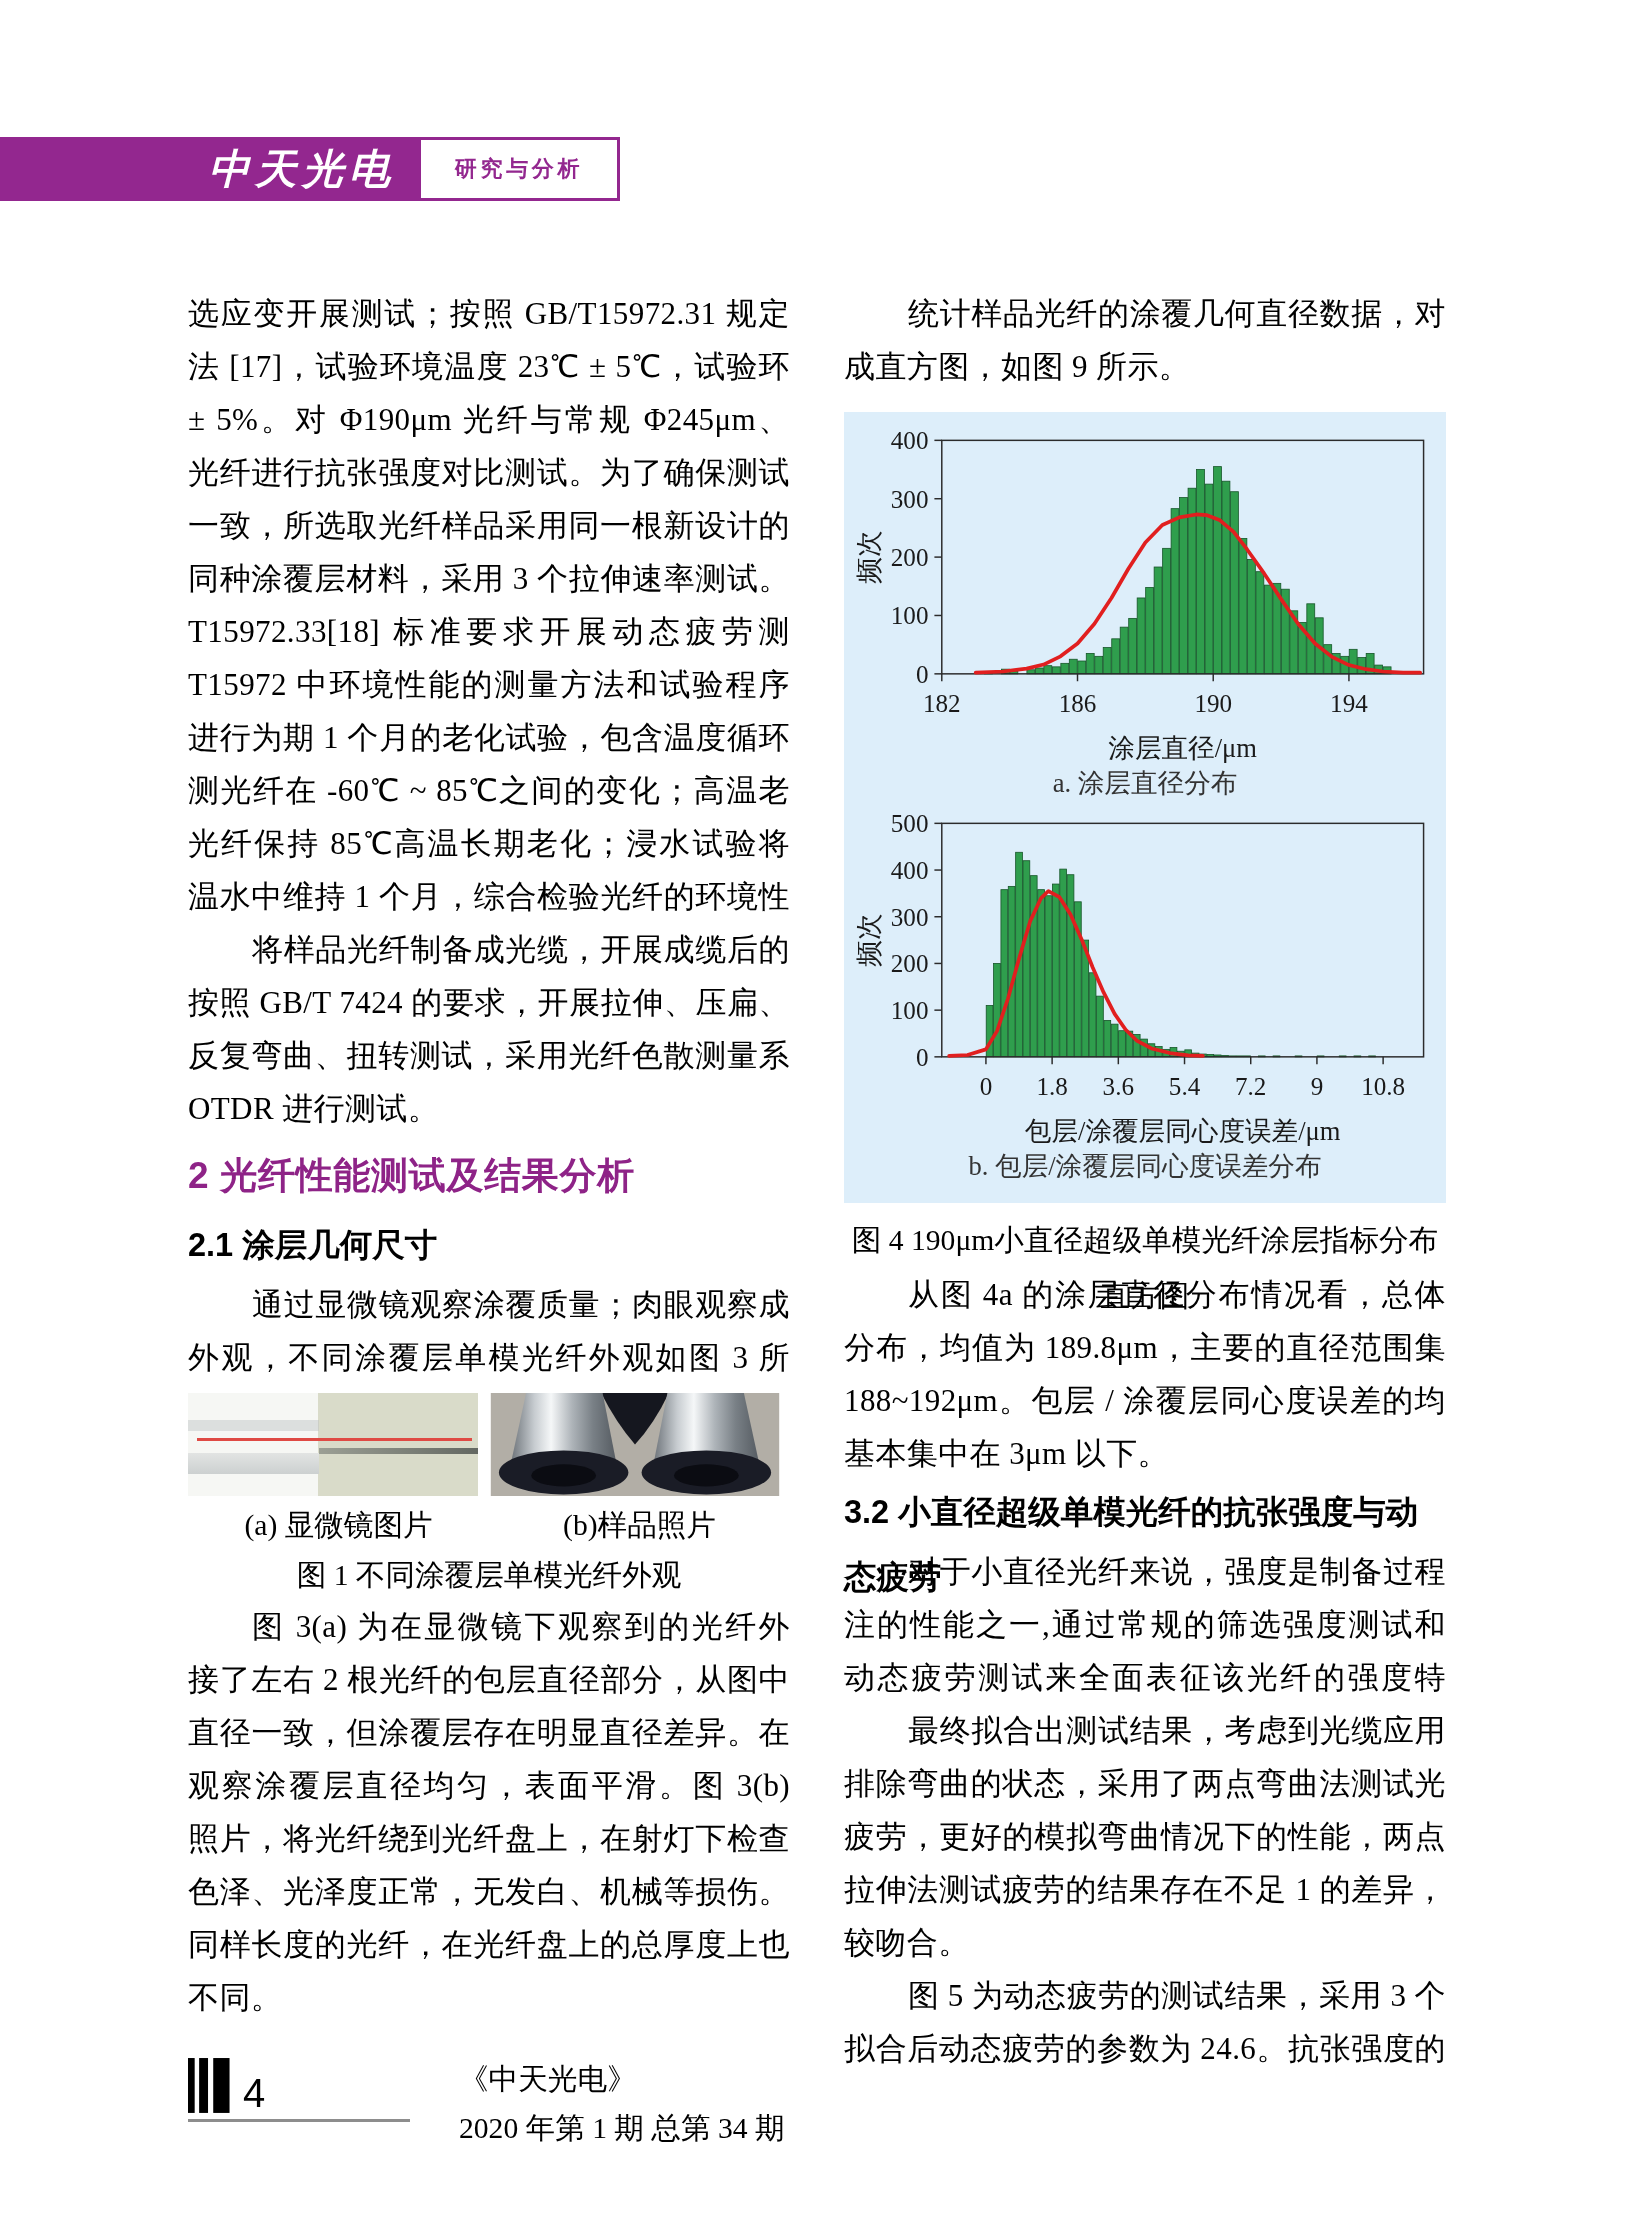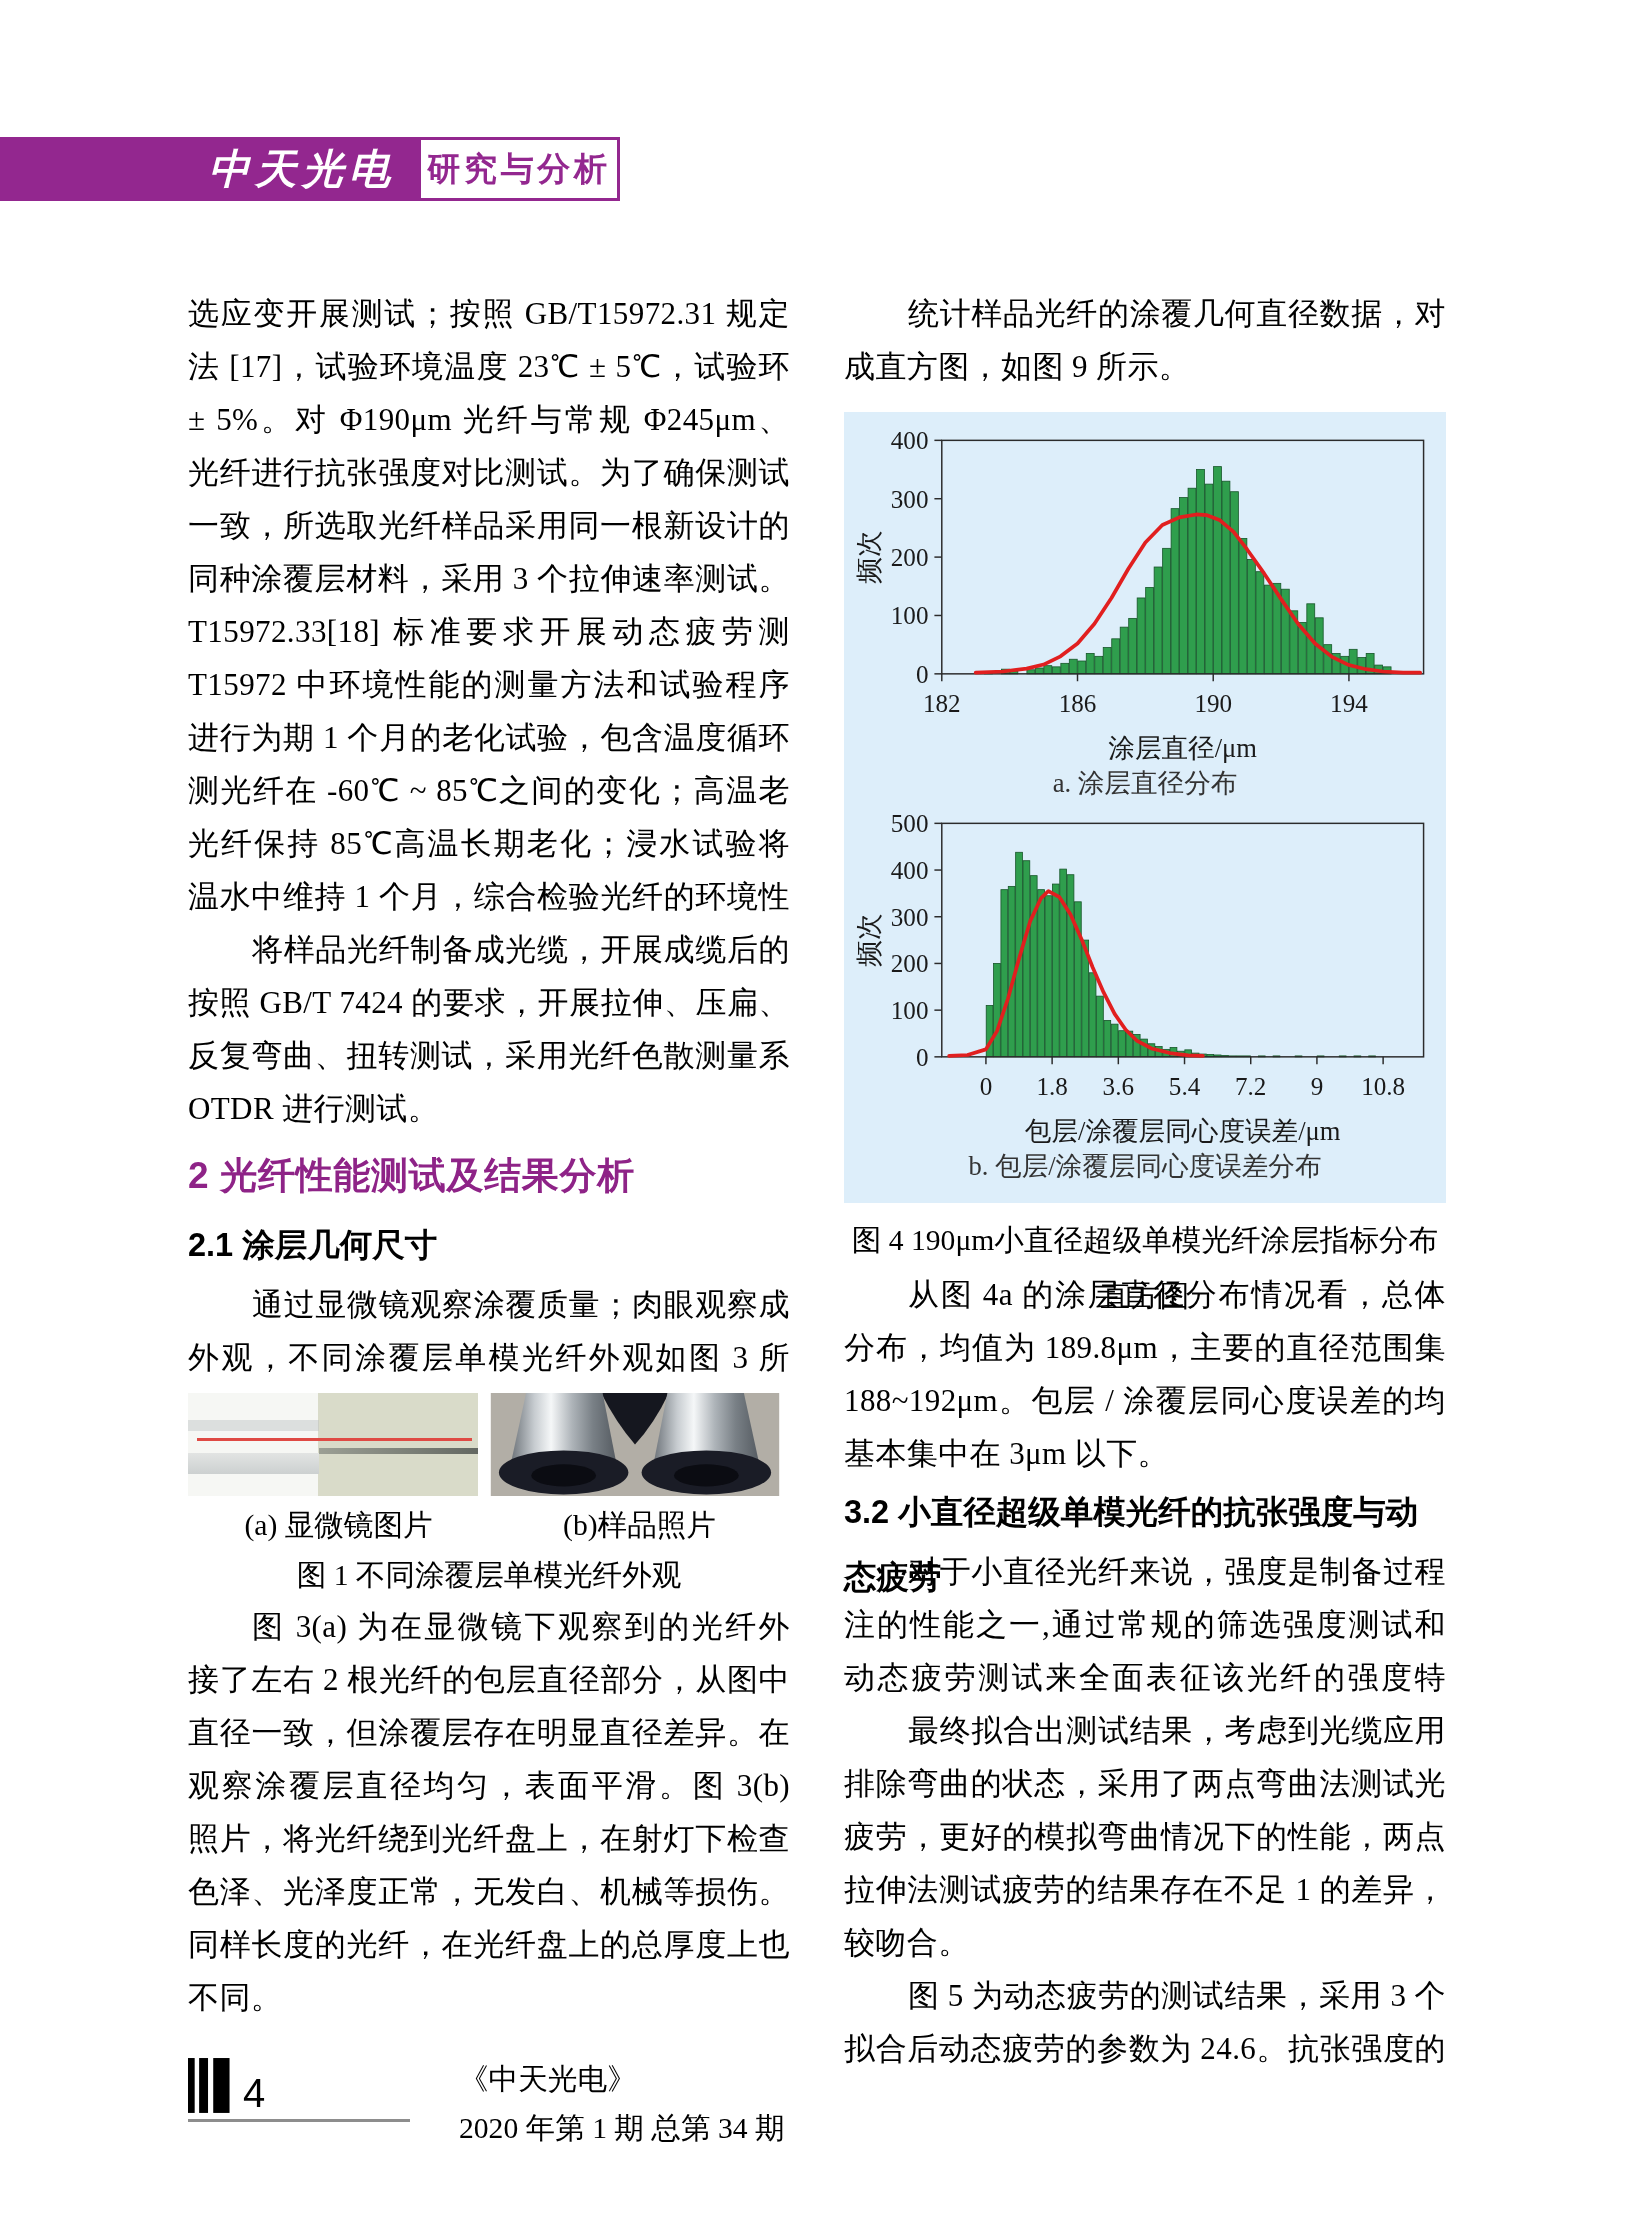--- a/index.html
+++ b/index.html
@@ -16,21 +16,21 @@
   .logo {
     color:#fff; font-size:41px; font-weight:bold; font-style:italic;
     letter-spacing:5.9px; font-family:"Liberation Sans", sans-serif;
   }
   .header-tag {
     position:absolute; left:418px; top:137px; width:202px; height:64px;
     background:#fff; border:3px solid #93278f; box-sizing:border-box;
     display:flex; align-items:center; justify-content:center;
   }
   .header-tag span {
-    color:#93278f; font-size:33px; letter-spacing:3.7px; font-weight:600;
+    color:#93278f; font-size:22px; letter-spacing:3.7px; font-weight:600;
     font-family:"Liberation Sans", sans-serif;
   }
   
   .col-left  { position:absolute; left:188px;  top:287px; width:602px; }
   .col-right { position:absolute; left:844px; top:287px; width:602px; }
   .para .line {
     font-size:31px; line-height:53px; height:53px; overflow:hidden;
     text-align:justify; text-align-last:justify; letter-spacing:0.4px;
   }
   .para .line.noj { text-align-last:left; }

